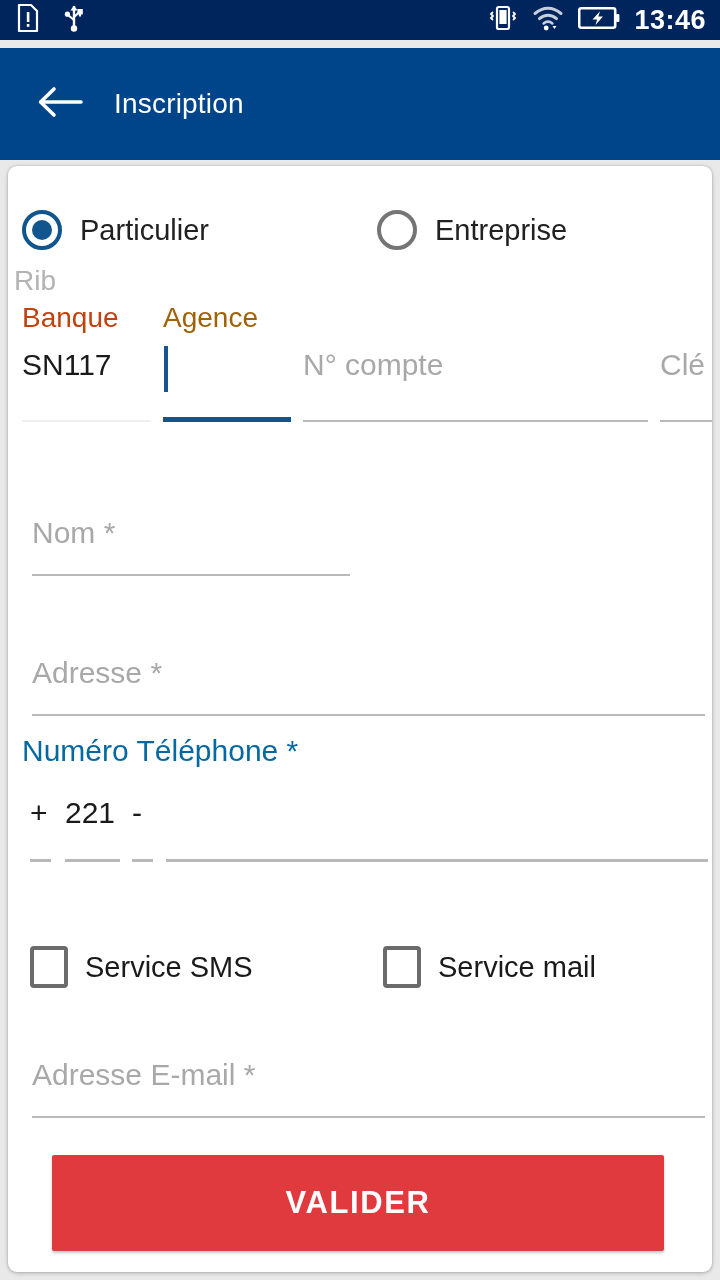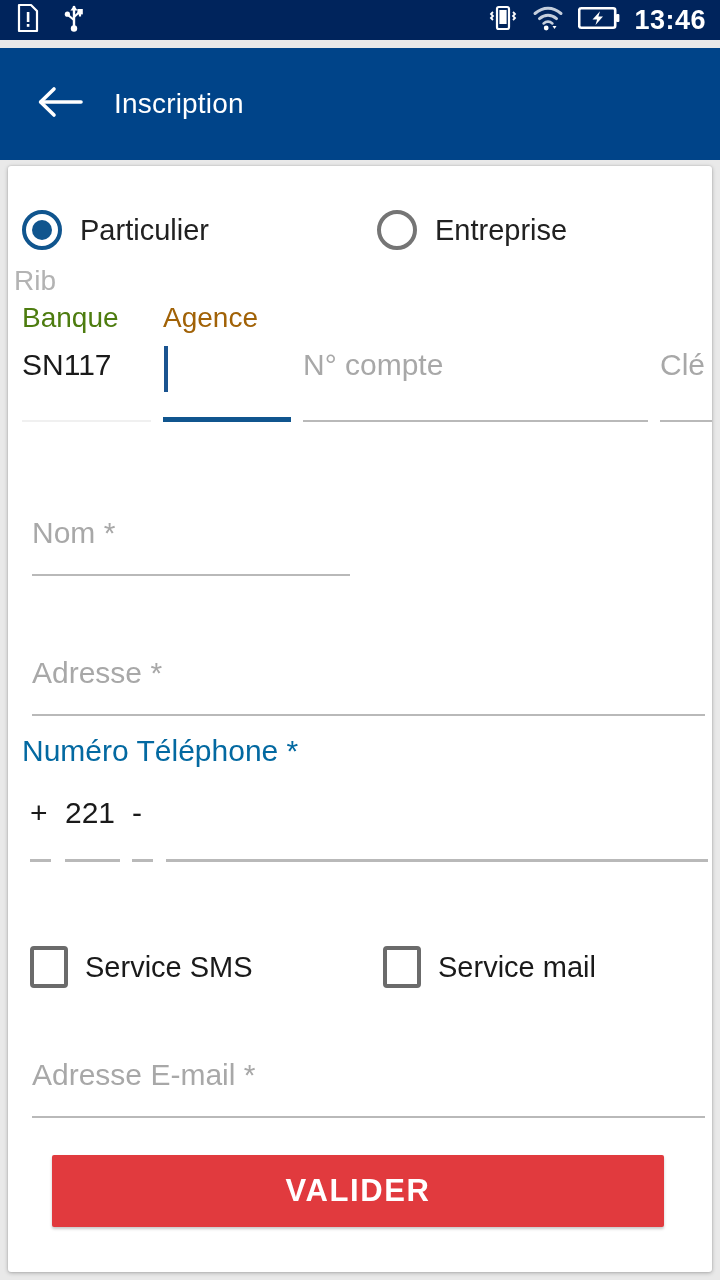--- a/index.html
+++ b/index.html
@@ -27,21 +27,21 @@
     position:absolute; top:48px; left:0; width:720px; height:112px;
     background:#004489; color:#ffffff;
     display:flex; align-items:center;
   }
   .back-btn { width:76px; margin-left:22px; display:flex; align-items:center; justify-content:center; cursor:pointer; }
   .appbar-title { font-size:28px; font-weight:400; letter-spacing:0.2px; margin-left:16px; }
 
   
   .card {
     position:absolute; left:8px; top:166px; width:704px; height:1106px;
-    background:#ffffff; border-radius:3px;
+    background:#ffffff; border-radius:9px;
     box-shadow:0 1px 4px rgba(0,0,0,0.26), 0 0 2px rgba(0,0,0,0.14);
     overflow:hidden;
     padding-left:28px;
   }
 
   
   .radio-row { position:absolute; left:0; top:44px; width:100%; height:56px; }
   .radio-opt { position:absolute; display:flex; align-items:center; cursor:pointer; }
   .radio-opt.p1 { left:14px; top:0; }
   .radio-opt.p2 { left:369px; top:0; }
@@ -57,21 +57,21 @@
 
   
   .rib-caption {
     position:absolute; left:6px; top:99px;
     font-size:28px; color:#b3b3b3;
   }
   .rib-row { position:absolute; left:0; top:136px; width:100%; height:120px; }
   .rib-field { position:absolute; top:0; height:120px; }
   .rib-flabel {
     position:absolute; top:0; left:0;
-    font-size:28px; color:#4d7c0f; white-space:nowrap;
+    font-size:28px; color:#c2410c; white-space:nowrap;
   }
   .rib-flabel.active { color:#a16207; }
   .rib-val {
     position:absolute; top:46px; left:0;
     font-size:30px; color:#1a1a1a; white-space:nowrap;
   }
   .rib-ph {
     position:absolute; top:46px; left:0;
     font-size:30px; color:#a8a8a8; white-space:nowrap;
   }
@@ -126,21 +126,21 @@
   .cb-opt.c1 { left:22px; }
   .cb-opt.c2 { left:375px; }
   .cb-box {
     width:38px; height:42px; border:4px solid #6b6b6b; border-radius:4px;
     background:#ffffff; flex:0 0 auto;
   }
   .cb-label { font-size:29px; color:#1a1a1a; margin-left:17px; white-space:nowrap; }
 
   
   .submit {
-    position:absolute; left:44px; top:989px; width:612px; height:72px;
+    position:absolute; left:44px; top:989px; width:612px; height:96px;
     background:#e13a3e; color:#ffffff;
     border:none; border-radius:2px;
     font-family:"Liberation Sans", sans-serif;
     font-size:31px; font-weight:700; letter-spacing:1.6px;
     box-shadow:0 2px 3px rgba(0,0,0,0.22);
     cursor:pointer;
   }
 </style>
 </head>
 <body>

